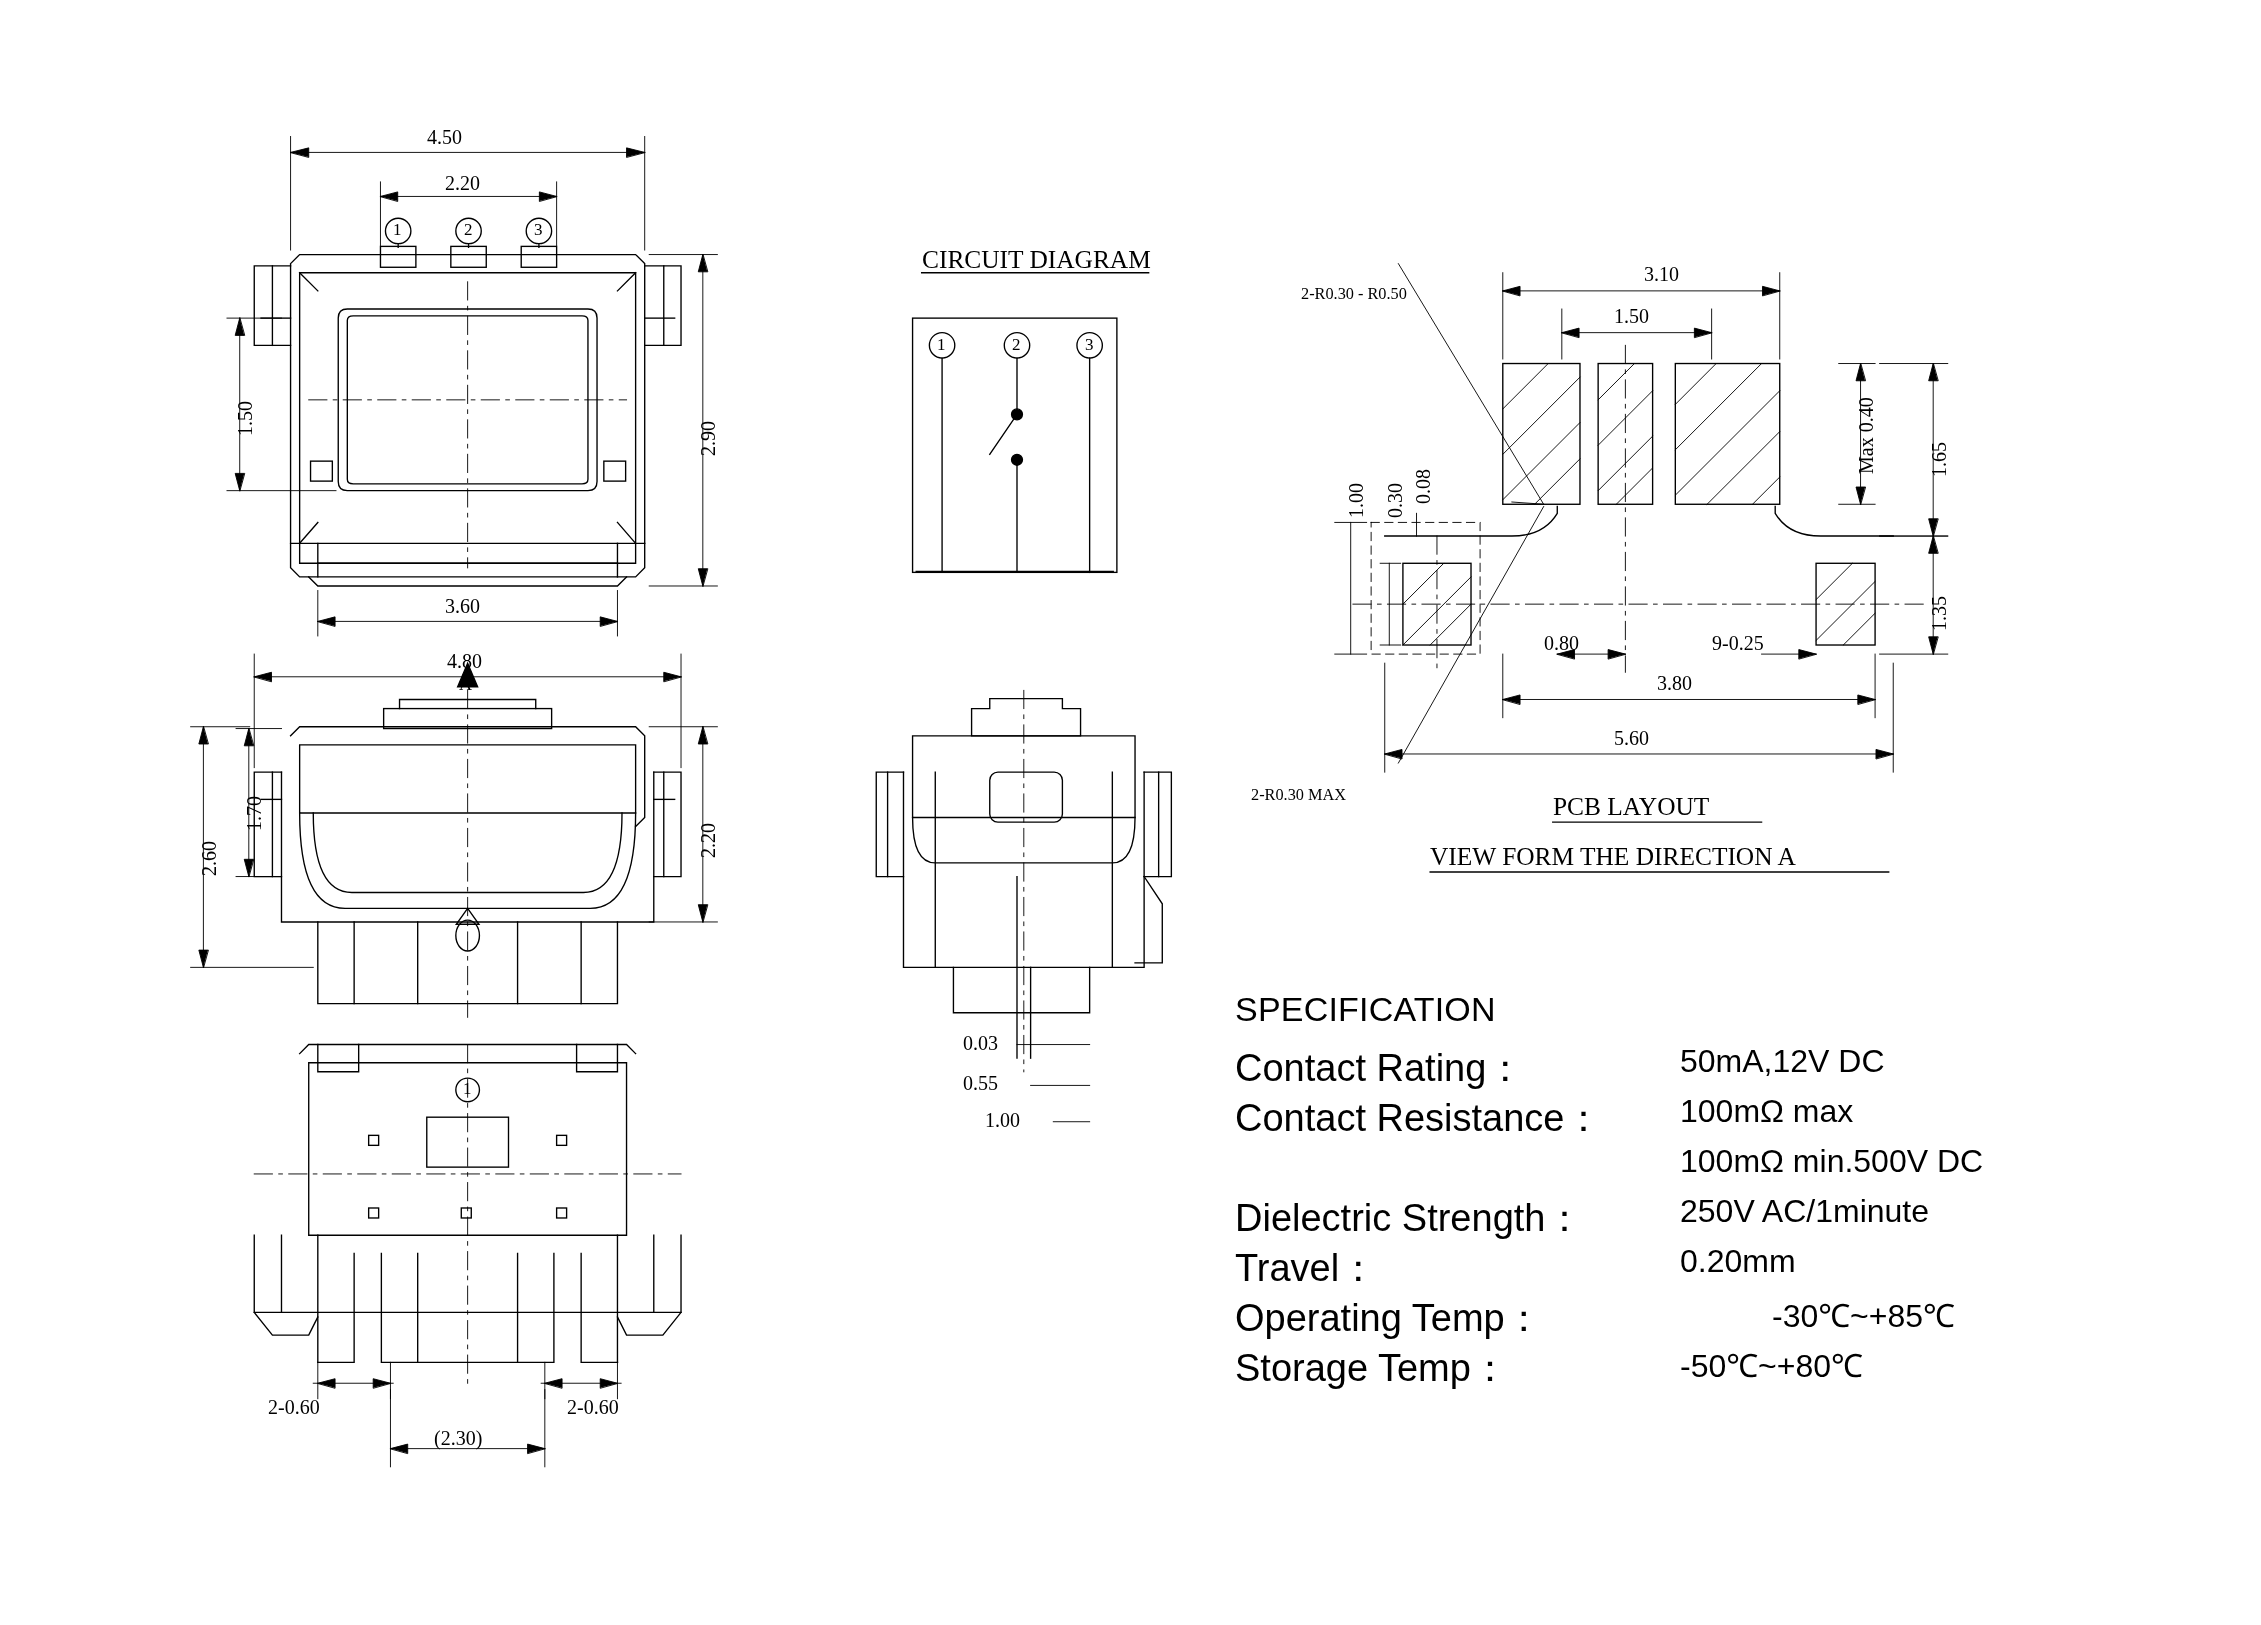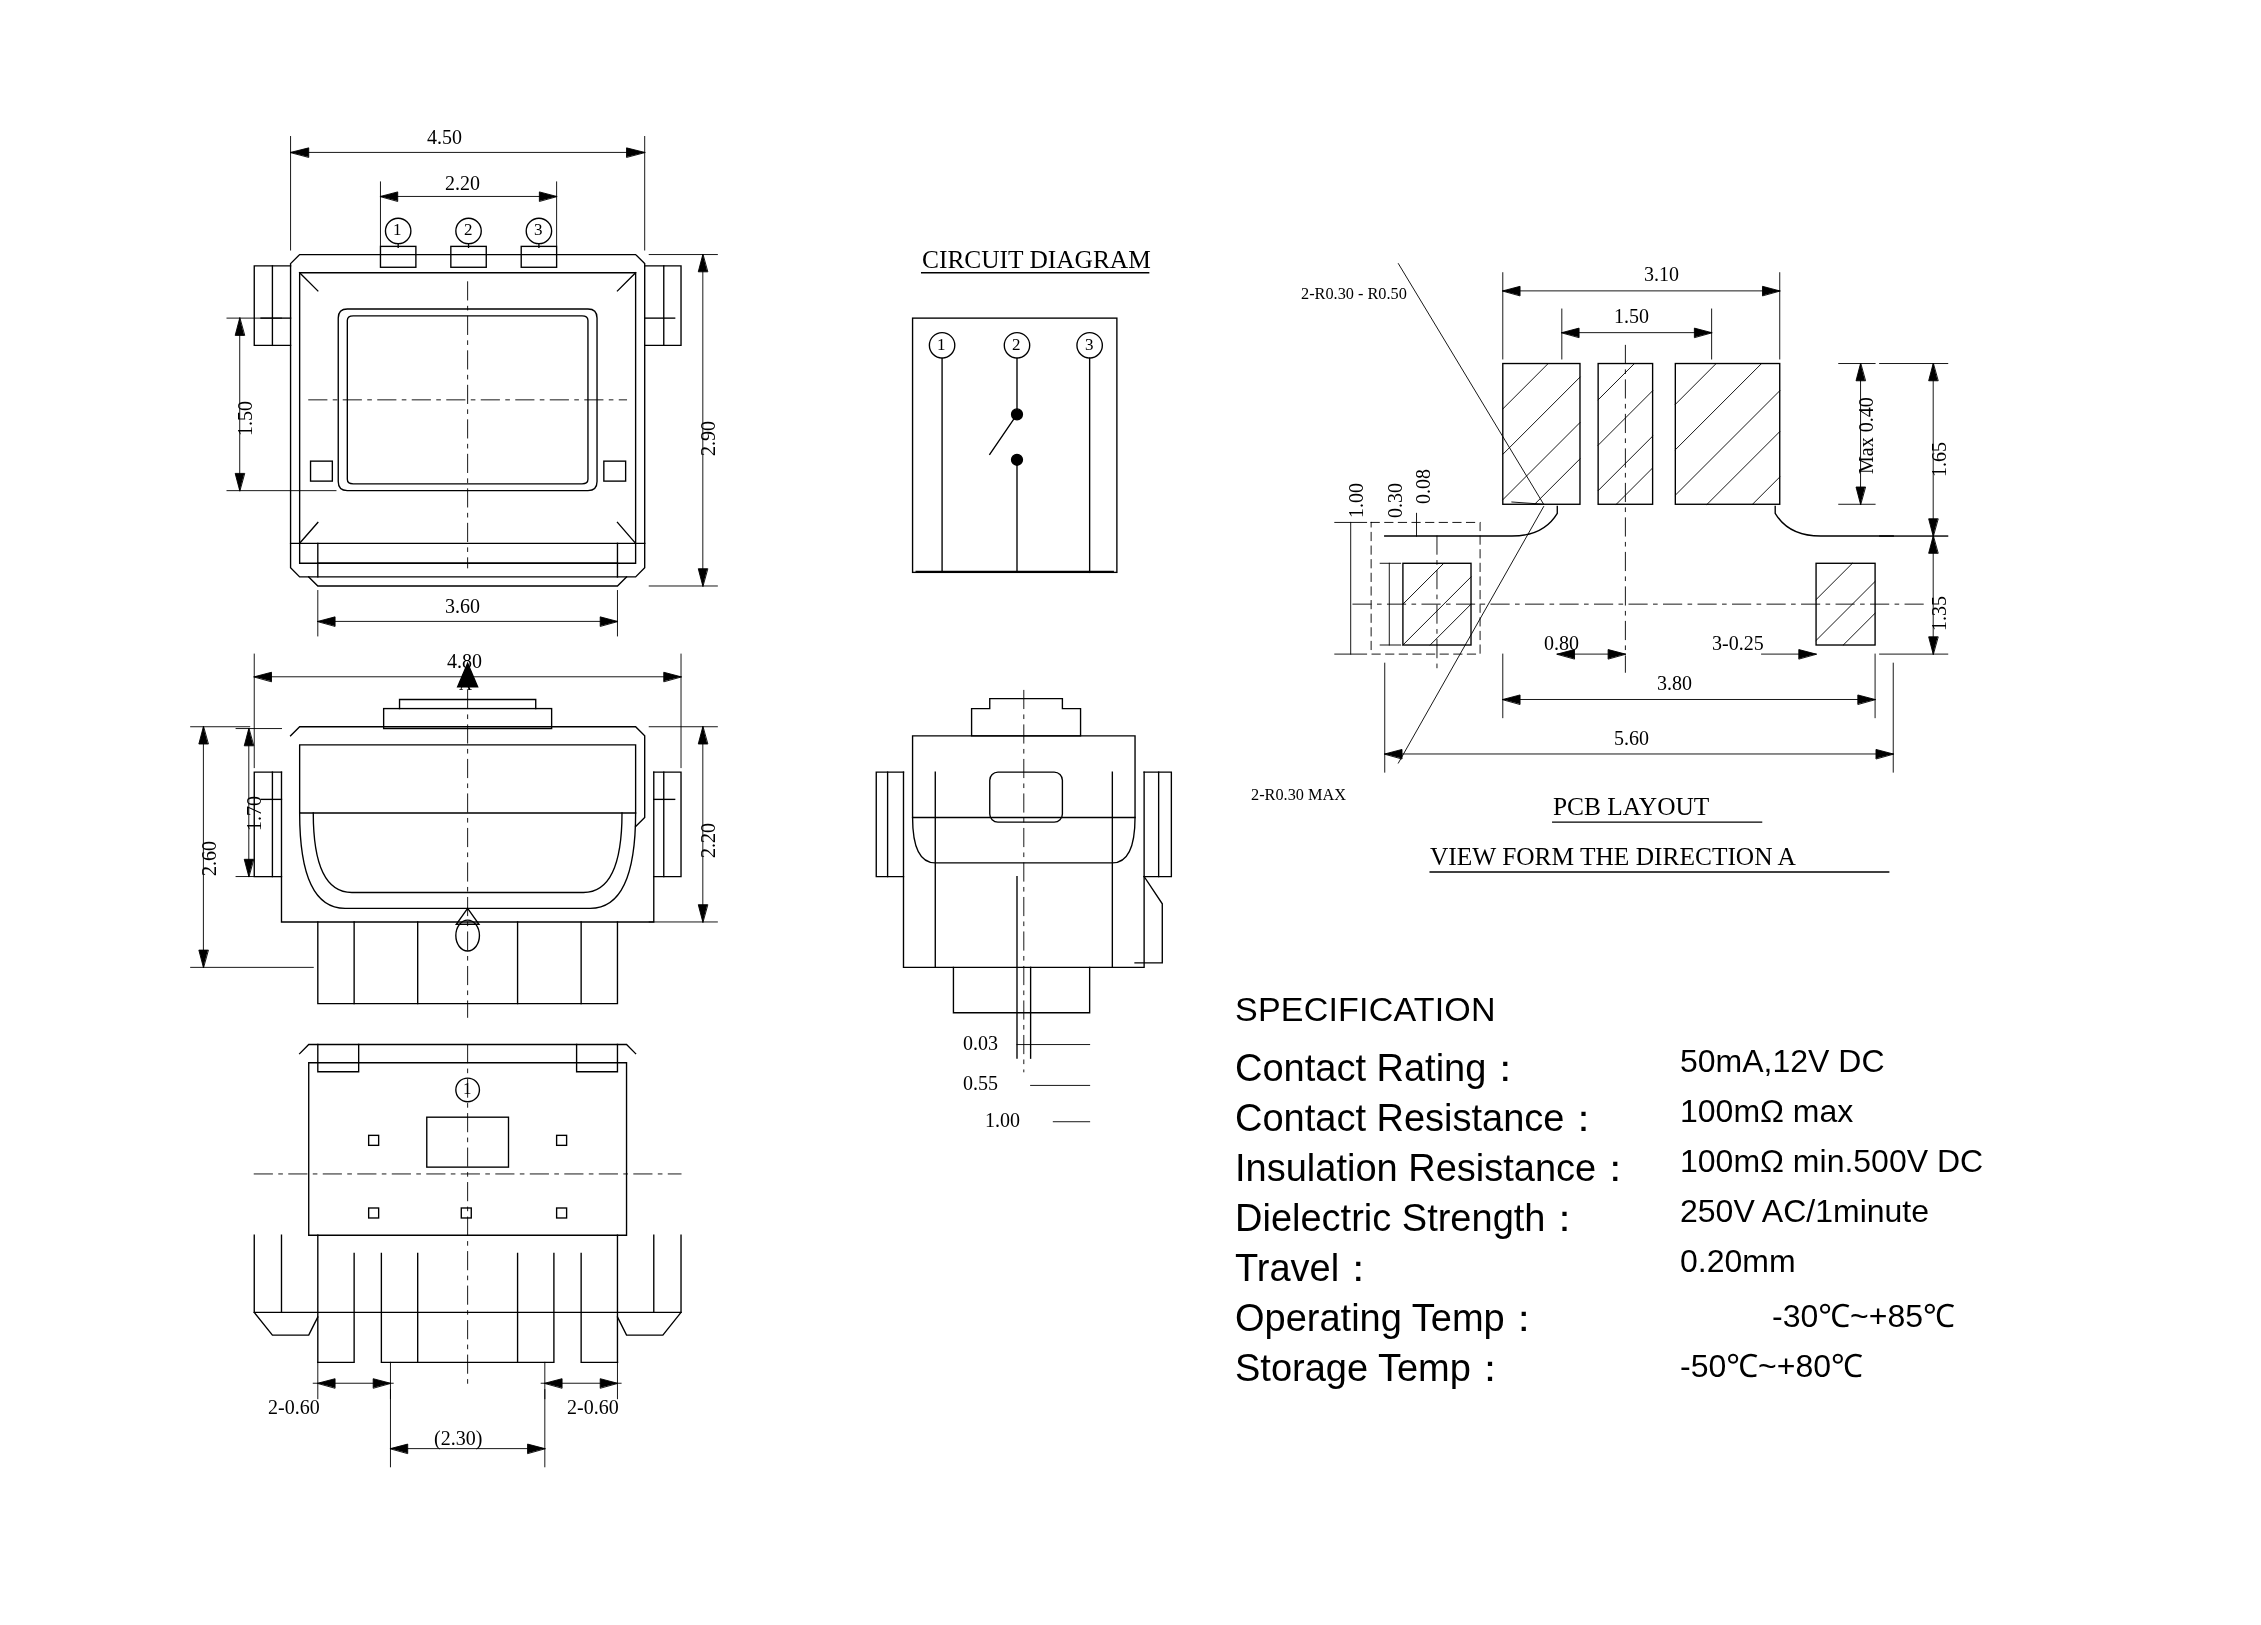--- a/index.html
+++ b/index.html
@@ -399,37 +399,36 @@
 
   <div class="lbl dimtxt" style="left:1607px;top:263px;margin-left:37px;">3.10</div>
   <div class="lbl dimtxt" style="left:1614px;top:305px;">1.50</div>
   <div class="lbl dimtxt vert" style="left:1855px;top:474px;transform:rotate(-90deg);">Max 0.40</div>
   <div class="lbl dimtxt vert" style="left:1928px;top:477px;transform:rotate(-90deg);">1.65</div>
   <div class="lbl dimtxt vert" style="left:1928px;top:631px;transform:rotate(-90deg);">1.35</div>
   <div class="lbl dimtxt vert" style="left:1345px;top:518px;transform:rotate(-90deg);">1.00</div>
   <div class="lbl dimtxt vert" style="left:1384px;top:518px;transform:rotate(-90deg);">0.30</div>
   <div class="lbl dimtxt vert" style="left:1412px;top:504px;transform:rotate(-90deg);">0.08</div>
   <div class="lbl dimtxt" style="left:1544px;top:632px;">0.80</div>
-  <div class="lbl dimtxt" style="left:1712px;top:632px;">3-0.25</div>
+  <div class="lbl dimtxt" style="left:1712px;top:632px;">9-0.25</div>
   <div class="lbl dimtxt" style="left:1657px;top:672px;">3.80</div>
   <div class="lbl dimtxt" style="left:1614px;top:727px;">5.60</div>
   <div class="lbl smalltxt" style="left:1301px;top:250px;">2-R0.30 - R0.50</div>
   <div class="lbl smalltxt" style="left:1251px;top:751px;">2-R0.30 MAX</div>
   <div class="lbl heading" style="left:1553px;top:792px;">PCB LAYOUT</div>
   <div class="lbl heading" style="left:1430px;top:842px;">VIEW FORM THE DIRECTION A</div>
 
   <div class="spec spec-title" style="left:1235px;top:990px;">SPECIFICATION</div>
 
   <div class="spec spec-label" style="left:1235px;top:1043px;">Contact  Rating：</div>
   <div class="spec spec-value" style="left:1680px;top:1043px;">50mA,12V DC</div>
 
   <div class="spec spec-label" style="left:1235px;top:1093px;">Contact  Resistance：</div>
   <div class="spec spec-value" style="left:1680px;top:1093px;">100mΩ max</div>
 
-  <div class="spec spec-label" style="left:1235px;top:1143px;">Insulation Resistance：</div>
   <div class="spec spec-value" style="left:1680px;top:1143px;">100mΩ min.500V DC</div>
 
   <div class="spec spec-label" style="left:1235px;top:1193px;">Dielectric  Strength：</div>
   <div class="spec spec-value" style="left:1680px;top:1193px;">250V AC/1minute</div>
 
   <div class="spec spec-label" style="left:1235px;top:1243px;">Travel：</div>
   <div class="spec spec-value" style="left:1680px;top:1243px;">0.20mm</div>
 
   <div class="spec spec-label" style="left:1235px;top:1293px;">Operating Temp：</div>
   <div class="spec spec-value" style="left:1772px;top:1293px;">-30℃~+85℃</div>

